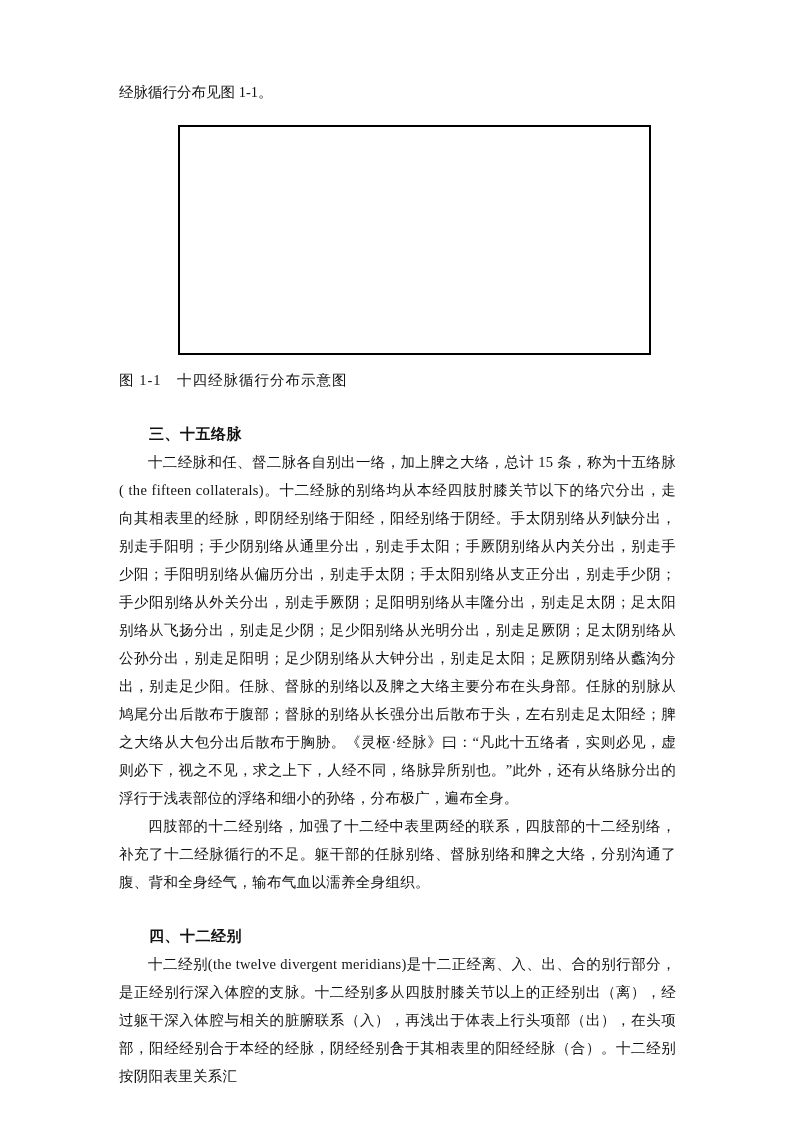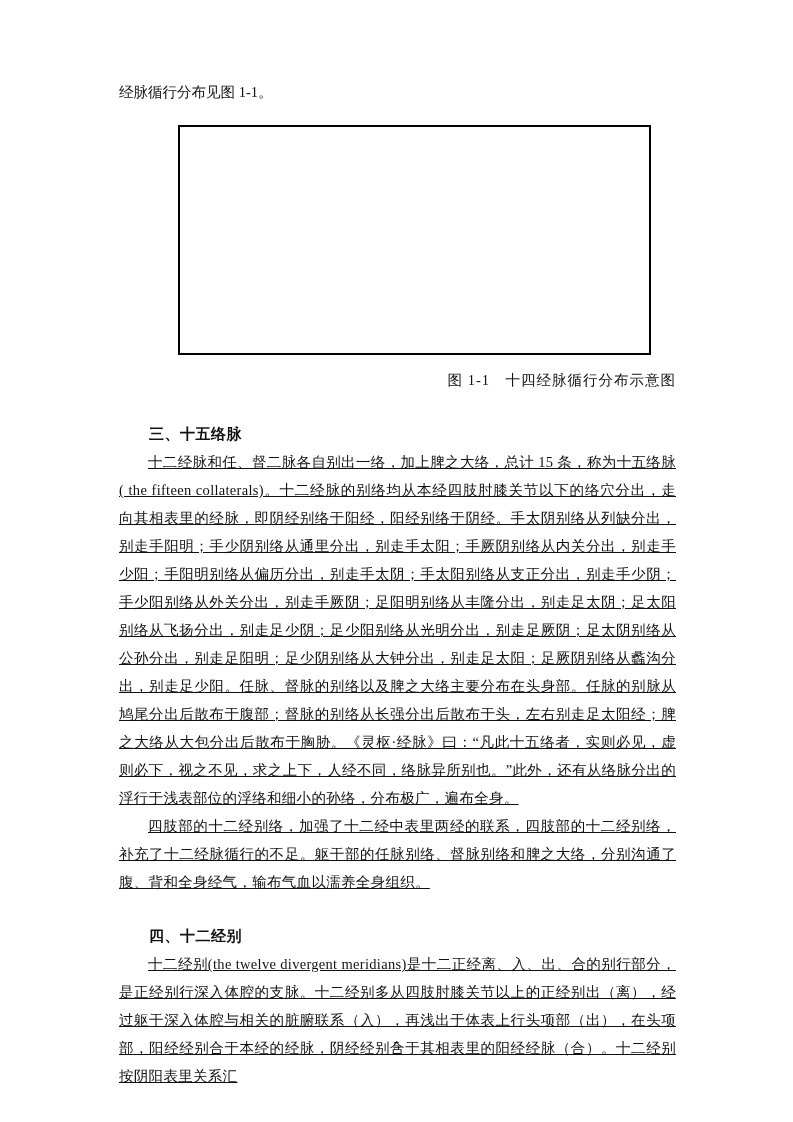--- a/index.html
+++ b/index.html
@@ -17,39 +17,38 @@
     left: 119px;
     top: 78px;
     width: 557px;
   }
   .body-text {
     font-size: 14.5px;
     line-height: 28px;
     text-align: justify;
     text-justify: inter-character;
     letter-spacing: 0.3px;
-    text-decoration: underline;
   }
   .intro-line {
     font-size: 14.5px;
     line-height: 28px;
   }
   .figure-box {
     margin-top: 19px;
     margin-left: 59px;
     width: 473px;
     height: 230px;
     border: 2px solid #000000;
     background: #ffffff;
   }
   .figure-caption {
     margin-top: 11px;
     font-size: 14.5px;
     line-height: 28px;
-    text-align: right;
+    text-align: left;
     letter-spacing: 1px;
   }
   .section-heading {
     margin-top: 26px;
     font-family: "Liberation Sans", "DejaVu Sans", sans-serif;
     font-weight: bold;
     font-size: 15px;
     line-height: 28px;
     text-indent: 2em;
     letter-spacing: 0.5px;

